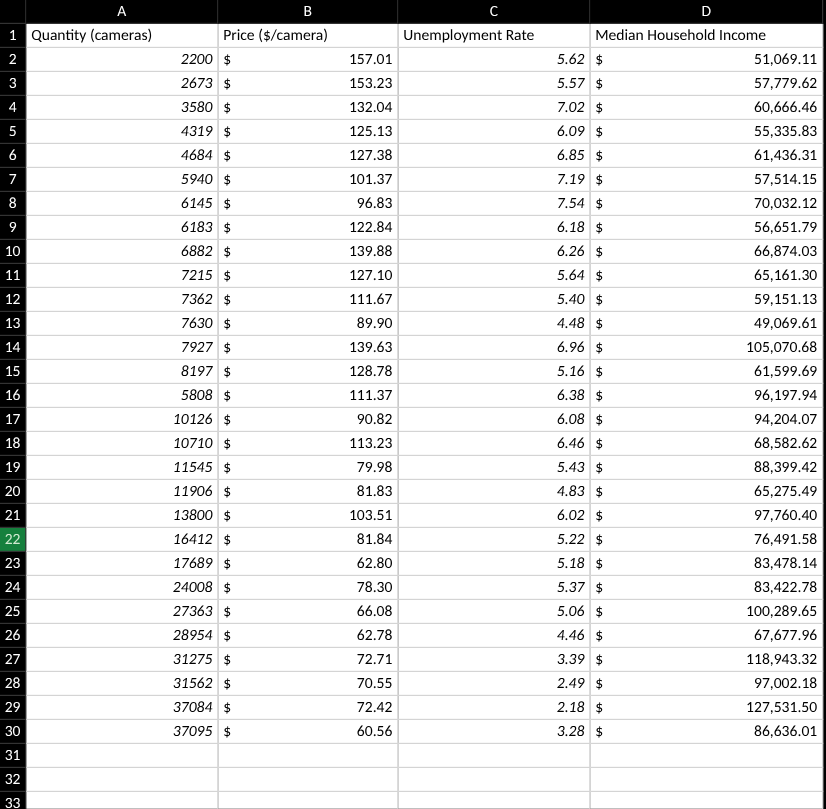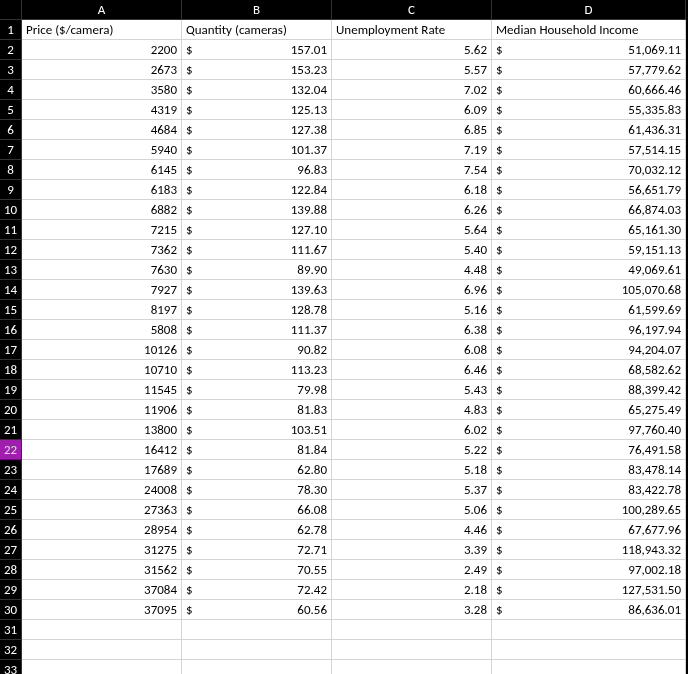--- a/index.html
+++ b/index.html
@@ -34,46 +34,46 @@
     color: #fff;
     border-right: 1px solid #333;
     border-bottom: 1px solid #333;
     text-align: center;
     height: 20px;
     line-height: 20px;
     font-size: 13px;
   }
   .rowhdr { text-align: center; padding: 0 2px; }
   .rowhdr.selected {
-    background: #a21caf;
+    background: #15803d;
     color: #cfe8cf;
   }
-  .num { text-align: right; }
+  .num { text-align: right; font-style: italic; }
   .curr {
     position: relative;
     text-align: right;
   }
   .curr .sym {
     position: absolute;
     left: 4px;
   }
   .empty { background: #fff; }
 </style>
 </head>
 <body>
 
 <div class="sheet" id="sheet">
     <div class="corner"></div>
     <div class="colhdr">A</div>
     <div class="colhdr">B</div>
     <div class="colhdr">C</div>
     <div class="colhdr">D</div>
     <div class="rowhdr">1</div>
+    <div class="cell">Quantity (cameras)</div>
     <div class="cell">Price ($/camera)</div>
-    <div class="cell">Quantity (cameras)</div>
     <div class="cell">Unemployment Rate</div>
     <div class="cell">Median Household Income</div>
     <div class="rowhdr">2</div>
     <div class="cell num">2200</div>
     <div class="cell curr"><span class="sym">$</span><span>157.01</span></div>
     <div class="cell num">5.62</div>
     <div class="cell curr"><span class="sym">$</span><span>51,069.11</span></div>
     <div class="rowhdr">3</div>
     <div class="cell num">2673</div>
     <div class="cell curr"><span class="sym">$</span><span>153.23</span></div>

